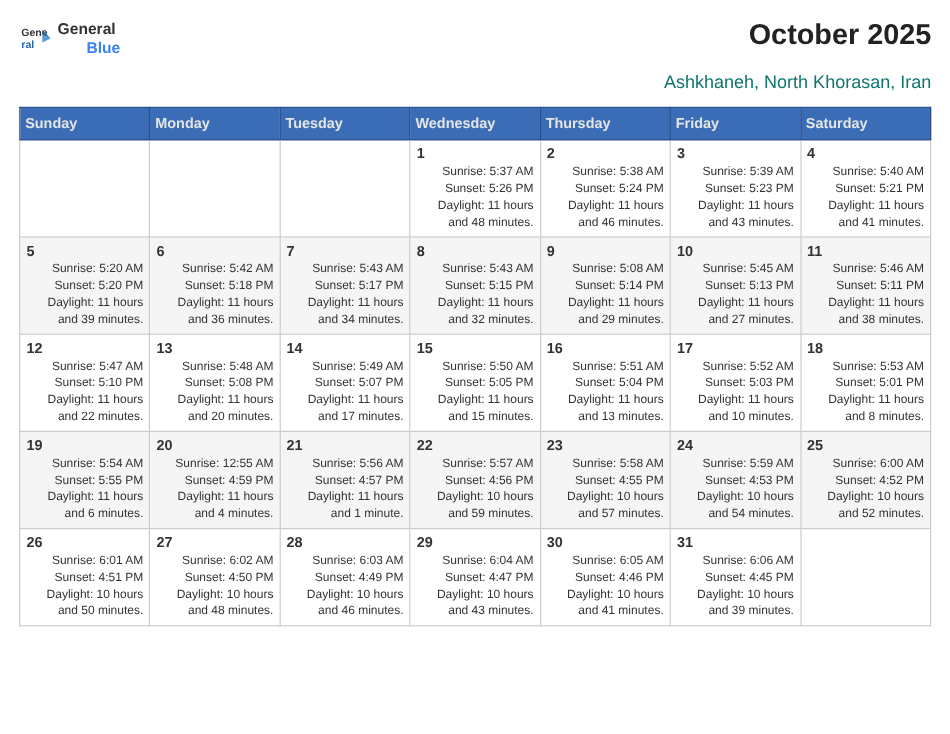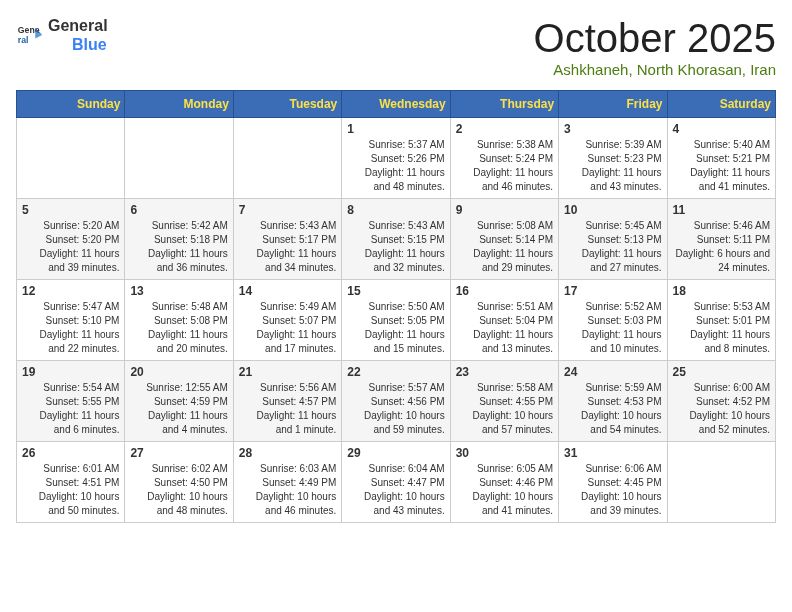--- a/index.html
+++ b/index.html
@@ -15,54 +15,55 @@
       justify-content: space-between;
       align-items: flex-start;
       margin-bottom: 12px;
     }
     .logo {
       display: flex;
       align-items: center;
       gap: 4px;
     }
     .logo-text {
-      font-size: 16px;
+      font-size: 13px;
       font-weight: bold;
       line-height: 1.2;
     }
     .logo-general { color: #333; }
     .logo-blue { color: #3b82f6; margin-left: 24px; }
     .logo-icon {
       width: 28px;
       height: 28px;
     }
     .title-area {
       text-align: right;
     }
     .month-title {
-      font-size: 40px;
-      font-weight: normal;
+      font-size: 24px;
+      font-weight: bold;
       color: #222;
     }
     .location-title {
       font-size: 15px;
-      color: #4d7c0f;
+      color: #0f766e;
+      margin-top: 16px;
     }
     .calendar {
       width: 100%;
       border-collapse: collapse;
       border: 1px solid #ccc;
     }
     .calendar th {
       background-color: #3a6db5;
-      color: #fde047;
+      color: #e5e5e5;
       font-size: 12px;
       font-weight: bold;
       padding: 6px 4px;
-      text-align: right;
+      text-align: left;
       border: 1px solid #2a5090;
     }
     .calendar td {
       vertical-align: top;
       border: 1px solid #ccc;
       padding: 4px 5px;
       width: 108px;
       min-height: 80px;
       font-size: 10px;
       color: #333;
@@ -205,21 +206,21 @@
           <span>Sunrise: 5:45 AM</span><br>
           <span>Sunset: 5:13 PM</span><br>
           <span>Daylight: 11 hours and 27 minutes.</span>
         </div>
         </td>
         <td>
           <span class="day-number">11</span>
         <div class="day-info">
           <span>Sunrise: 5:46 AM</span><br>
           <span>Sunset: 5:11 PM</span><br>
-          <span>Daylight: 6 hours and 24 minutes.</span>
+          <span>Daylight: 11 hours and 38 minutes.</span>
         </div>
         </td>
       </tr>
       <tr>
         <td>
           <span class="day-number">12</span>
         <div class="day-info">
           <span>Sunrise: 5:47 AM</span><br>
           <span>Sunset: 5:10 PM</span><br>
           <span>Daylight: 11 hours and 22 minutes.</span>

